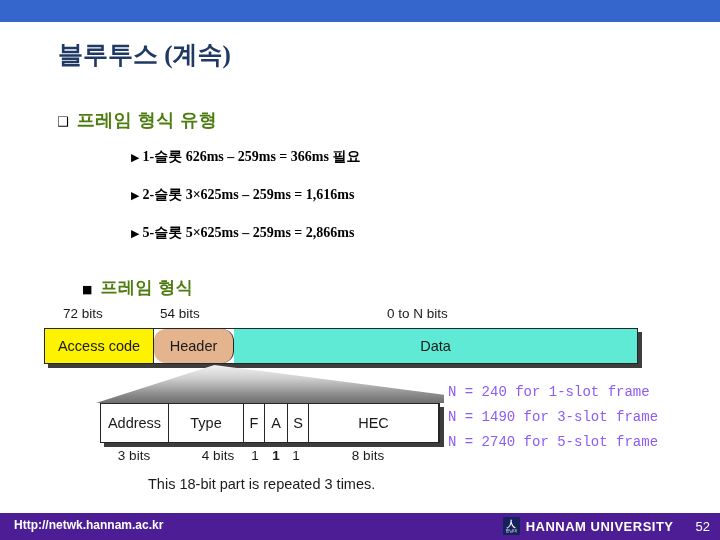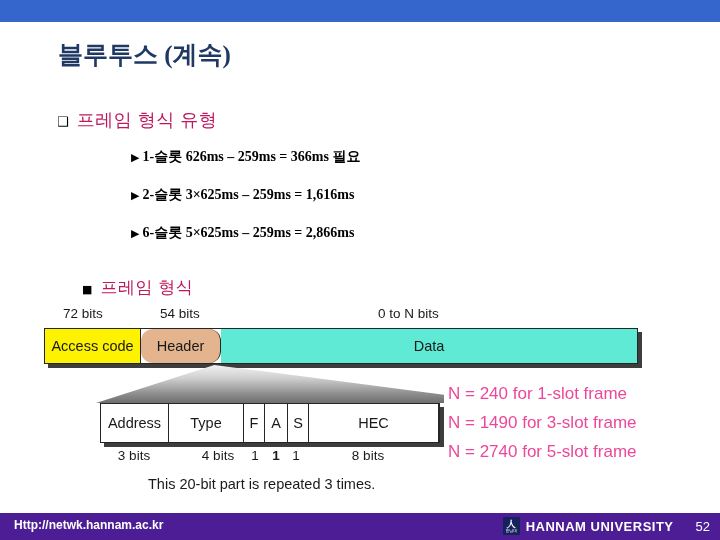--- a/index.html
+++ b/index.html
@@ -47,22 +47,22 @@
   .lvl1 .marker {
     font-family: "DejaVu Sans", sans-serif;
     font-size: 13px;
     color: #000;
     margin-right: 8px;
     line-height: 1;
   }
   .lvl1 .text {
     font-family: "Liberation Sans", sans-serif;
     font-size: 18px;
-    font-weight: normal;
-    color: #be185d;
+    font-weight: bold;
+    color: #4d7c0f;
     letter-spacing: 0.5px;
     text-align: right;
   }
   #bullet-types { left: 57px; top: 108px; }
   #bullet-format { left: 82px; top: 276px; }
   #bullet-format .marker { font-size: 11px; }
   #bullet-format .text { font-size: 17px; }
 
   
   .lvl2 {
@@ -95,21 +95,21 @@
   
   .bitlabel {
     position: absolute;
     font-family: "Liberation Sans", sans-serif;
     font-size: 13.5px;
     color: #1a1a1a;
     white-space: nowrap;
   }
   #lbl-72 { left: 63px; top: 10px; }
   #lbl-54 { left: 160px; top: 10px; }
-  #lbl-0n { left: 378px; top: 10px; }
+  #lbl-0n { left: 387px; top: 10px; }
 
   
   #frame-bar {
     position: absolute;
     left: 44px; top: 32px;
     width: 594px; height: 36px;
     box-sizing: border-box;
     display: flex;
     border: 1px solid #262626;
     box-shadow: 4px 4px 0 #3d3d3d;
@@ -118,21 +118,21 @@
     box-sizing: border-box;
     display: flex;
     align-items: center;
     justify-content: center;
     font-family: "Liberation Sans", sans-serif;
     font-size: 14.5px;
     color: #1a1a1a;
     height: 100%;
   }
   #cell-access {
-    width: 96px;
+    width: 109px;
     background: #fdf200;
     border-right: 1px solid #262626;
   }
   #cell-header {
     width: 80px;
     background: #e3b48e;
     border-right: 1px solid #262626;
     border-radius: 12px;
   }
   #cell-data {
@@ -210,23 +210,23 @@
     color: #1a1a1a;
     white-space: nowrap;
   }
 
   
   #n-notes {
     position: absolute;
     left: 448px; top: 88px;
   }
   #n-notes div {
-    font-family: Liberation Sans, sans-serif;
-    font-size: 17px;
-    color: #ec4899;
+    font-family: Liberation Mono, monospace;
+    font-size: 14px;
+    color: #8b5cf6;
     white-space: nowrap;
     margin-bottom: 9px;
   }
 
   
   #footer {
     position: absolute;
     left: 0; top: 513px;
     width: 720px; height: 27px;
     background: #4c1d95;
@@ -299,21 +299,21 @@
 <div class="lvl2" id="slot-1">
   <span class="marker">▶</span>
   <span>1-슬롯 626ms – 259ms = 366ms 필요</span>
 </div>
 <div class="lvl2" id="slot-2">
   <span class="marker">▶</span>
   <span>2-슬롯 3×625ms – 259ms = 1,616ms</span>
 </div>
 <div class="lvl2" id="slot-5">
   <span class="marker">▶</span>
-  <span>6-슬롯 5×625ms – 259ms = 2,866ms</span>
+  <span>5-슬롯 5×625ms – 259ms = 2,866ms</span>
 </div>
 
 <div class="lvl1" id="bullet-format">
   <span class="marker">■</span>
   <span class="text">프레임 형식</span>
 </div>
 
 <div id="figure">
 
   <span class="bitlabel" id="lbl-72">72 bits</span>
@@ -339,21 +339,21 @@
 
   <div id="detail-bits">
     <span id="db-0">3 bits</span>
     <span id="db-1">4 bits</span>
     <span id="db-2">1</span>
     <span id="db-3">1</span>
     <span id="db-4">1</span>
     <span id="db-5">8 bits</span>
   </div>
 
-  <div id="caption">This 20-bit part is repeated 3 times.</div>
+  <div id="caption">This 18-bit part is repeated 3 times.</div>
 
   <div id="n-notes">
     <div>N = 240  for 1-slot frame</div>
     <div>N = 1490  for 3-slot frame</div>
     <div>N = 2740  for 5-slot frame</div>
   </div>
 </div>
 
 <div id="footer">
   <div id="footer-url">Http://netwk.hannam.ac.kr</div>

